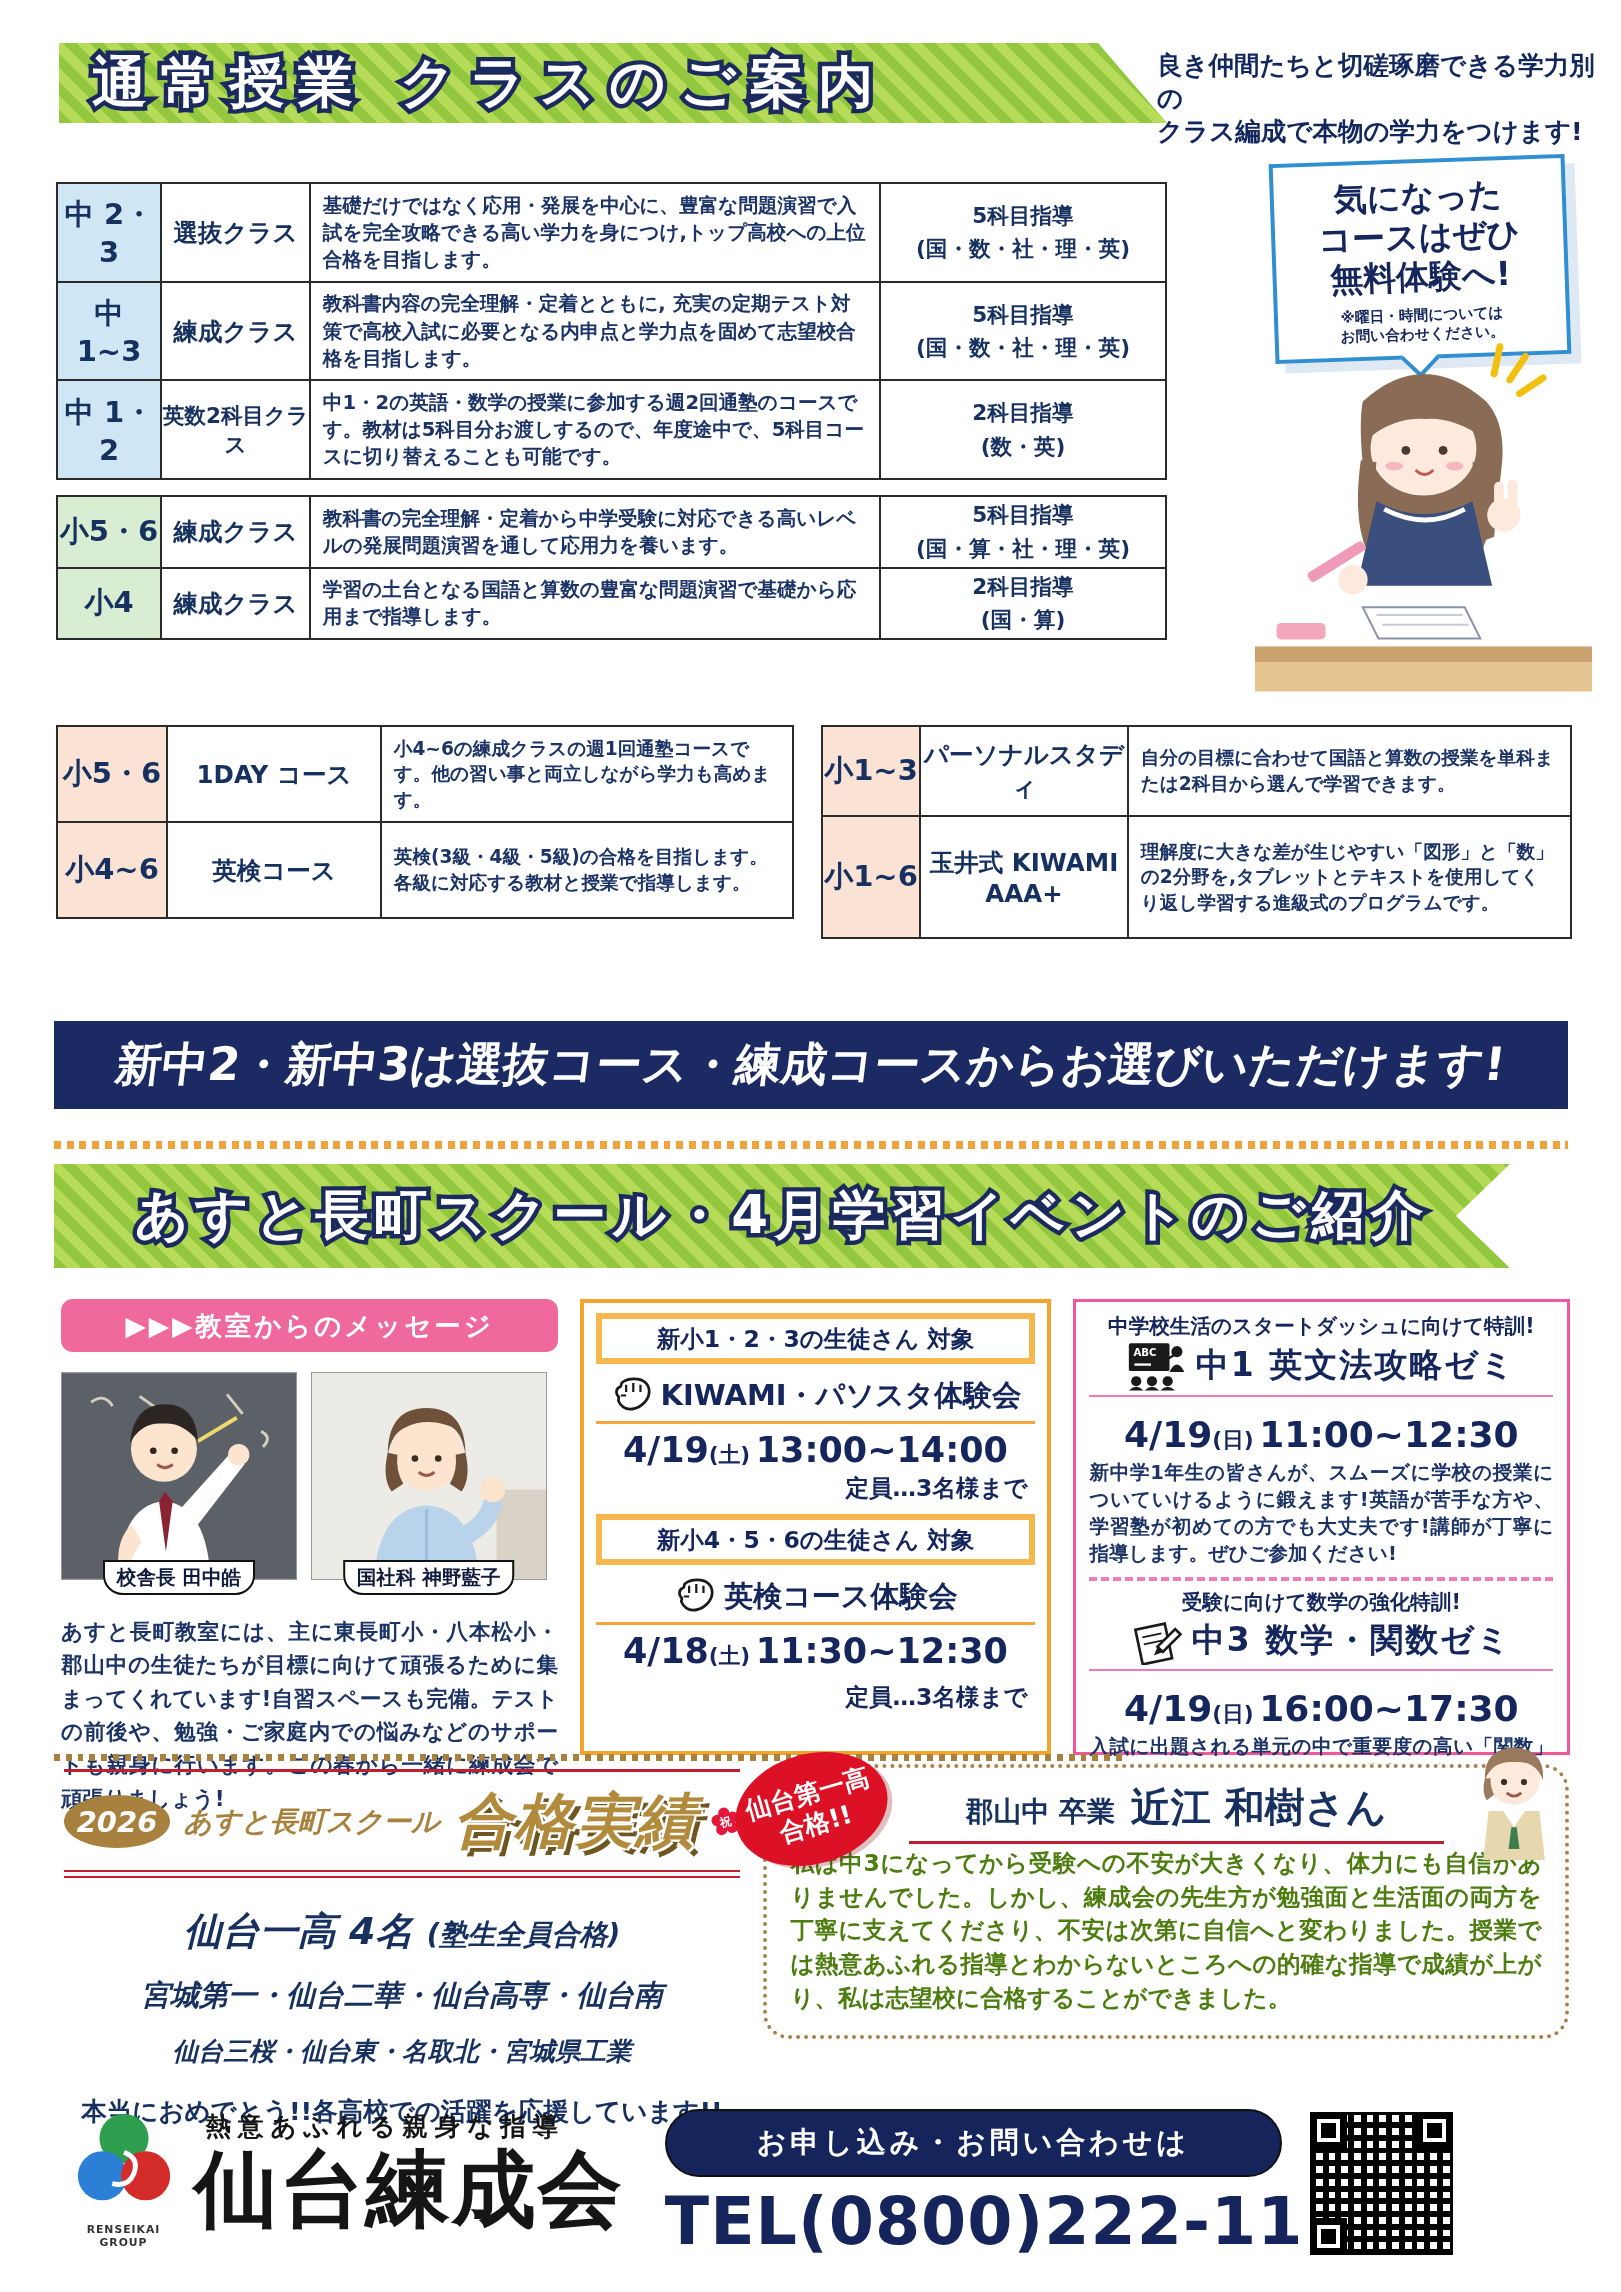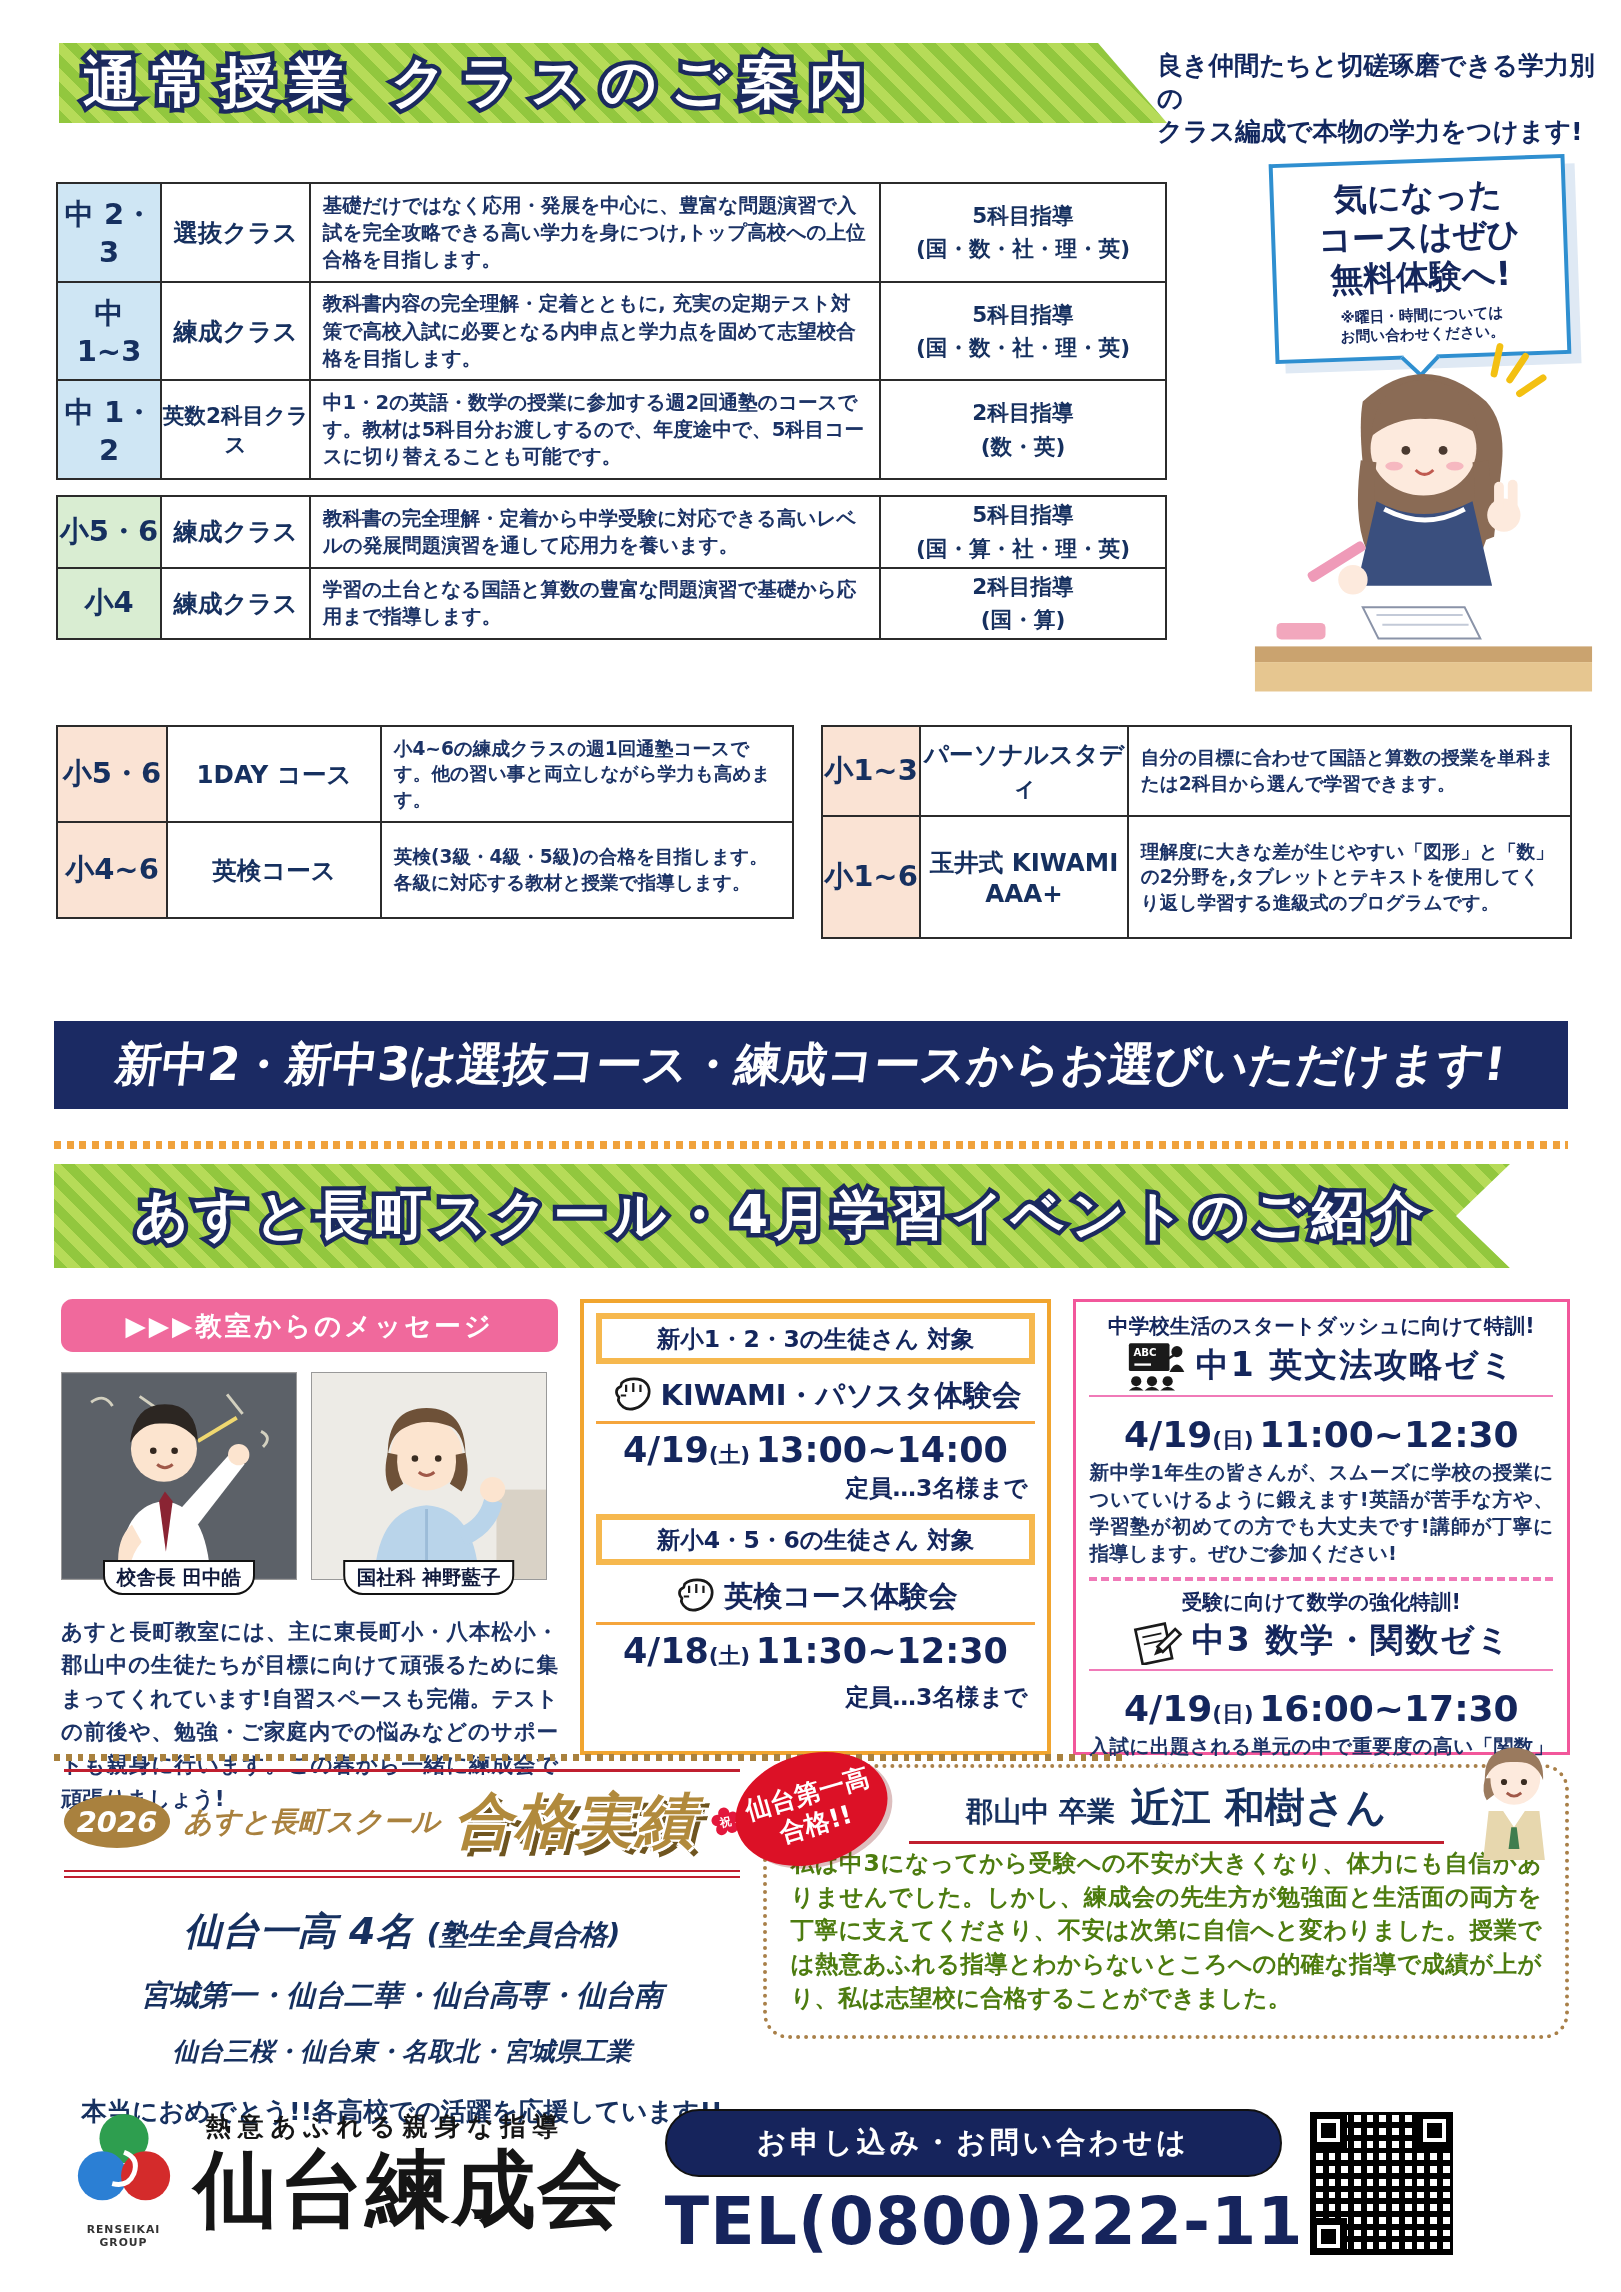--- a/index.html
+++ b/index.html
@@ -4,21 +4,21 @@
 <style>
   * { margin:0; padding:0; box-sizing:border-box; }
   body { background:#888; font-family:"DejaVu Sans", sans-serif; }
   .page { position:relative; width:1621px; height:2293px; margin:0 auto; background:#fff;
           overflow:hidden; color:#1c2f63; font-family:"DejaVu Sans", sans-serif; }
 
   
   .ribbon1 { position:absolute; top:43px; left:59px; width:1108px; height:80px;
     background:repeating-linear-gradient(45deg,#92c73e 0 9.8px,#b6db58 9.8px 19.6px);
     clip-path:polygon(0 0, calc(100% - 69px) 0, 100% 100%, 0 100%);
-    display:flex; align-items:center; padding-left:24px; }
+    display:flex; align-items:center; padding-left:33px; }
   .outline-navy { color:#fff; -webkit-text-stroke:8.8px #1b2a5e; paint-order:stroke fill;
     font-weight:900; }
   .ribbon1 .title { font-size:55px; letter-spacing:13.7px; white-space:nowrap; }
   .header-tagline { position:absolute; top:49px; left:1157px; width:461px;
     font-size:25.5px; font-weight:800; color:#12275e; line-height:1.3; white-space:pre-line; }
 
   
   table.ctable { border-collapse:collapse; background:#fff; }
   table.ctable td { border:2.9px solid #2b2b2b; vertical-align:middle; }
   td.grade { text-align:center; font-size:29px; font-weight:800; color:#16305f; }

